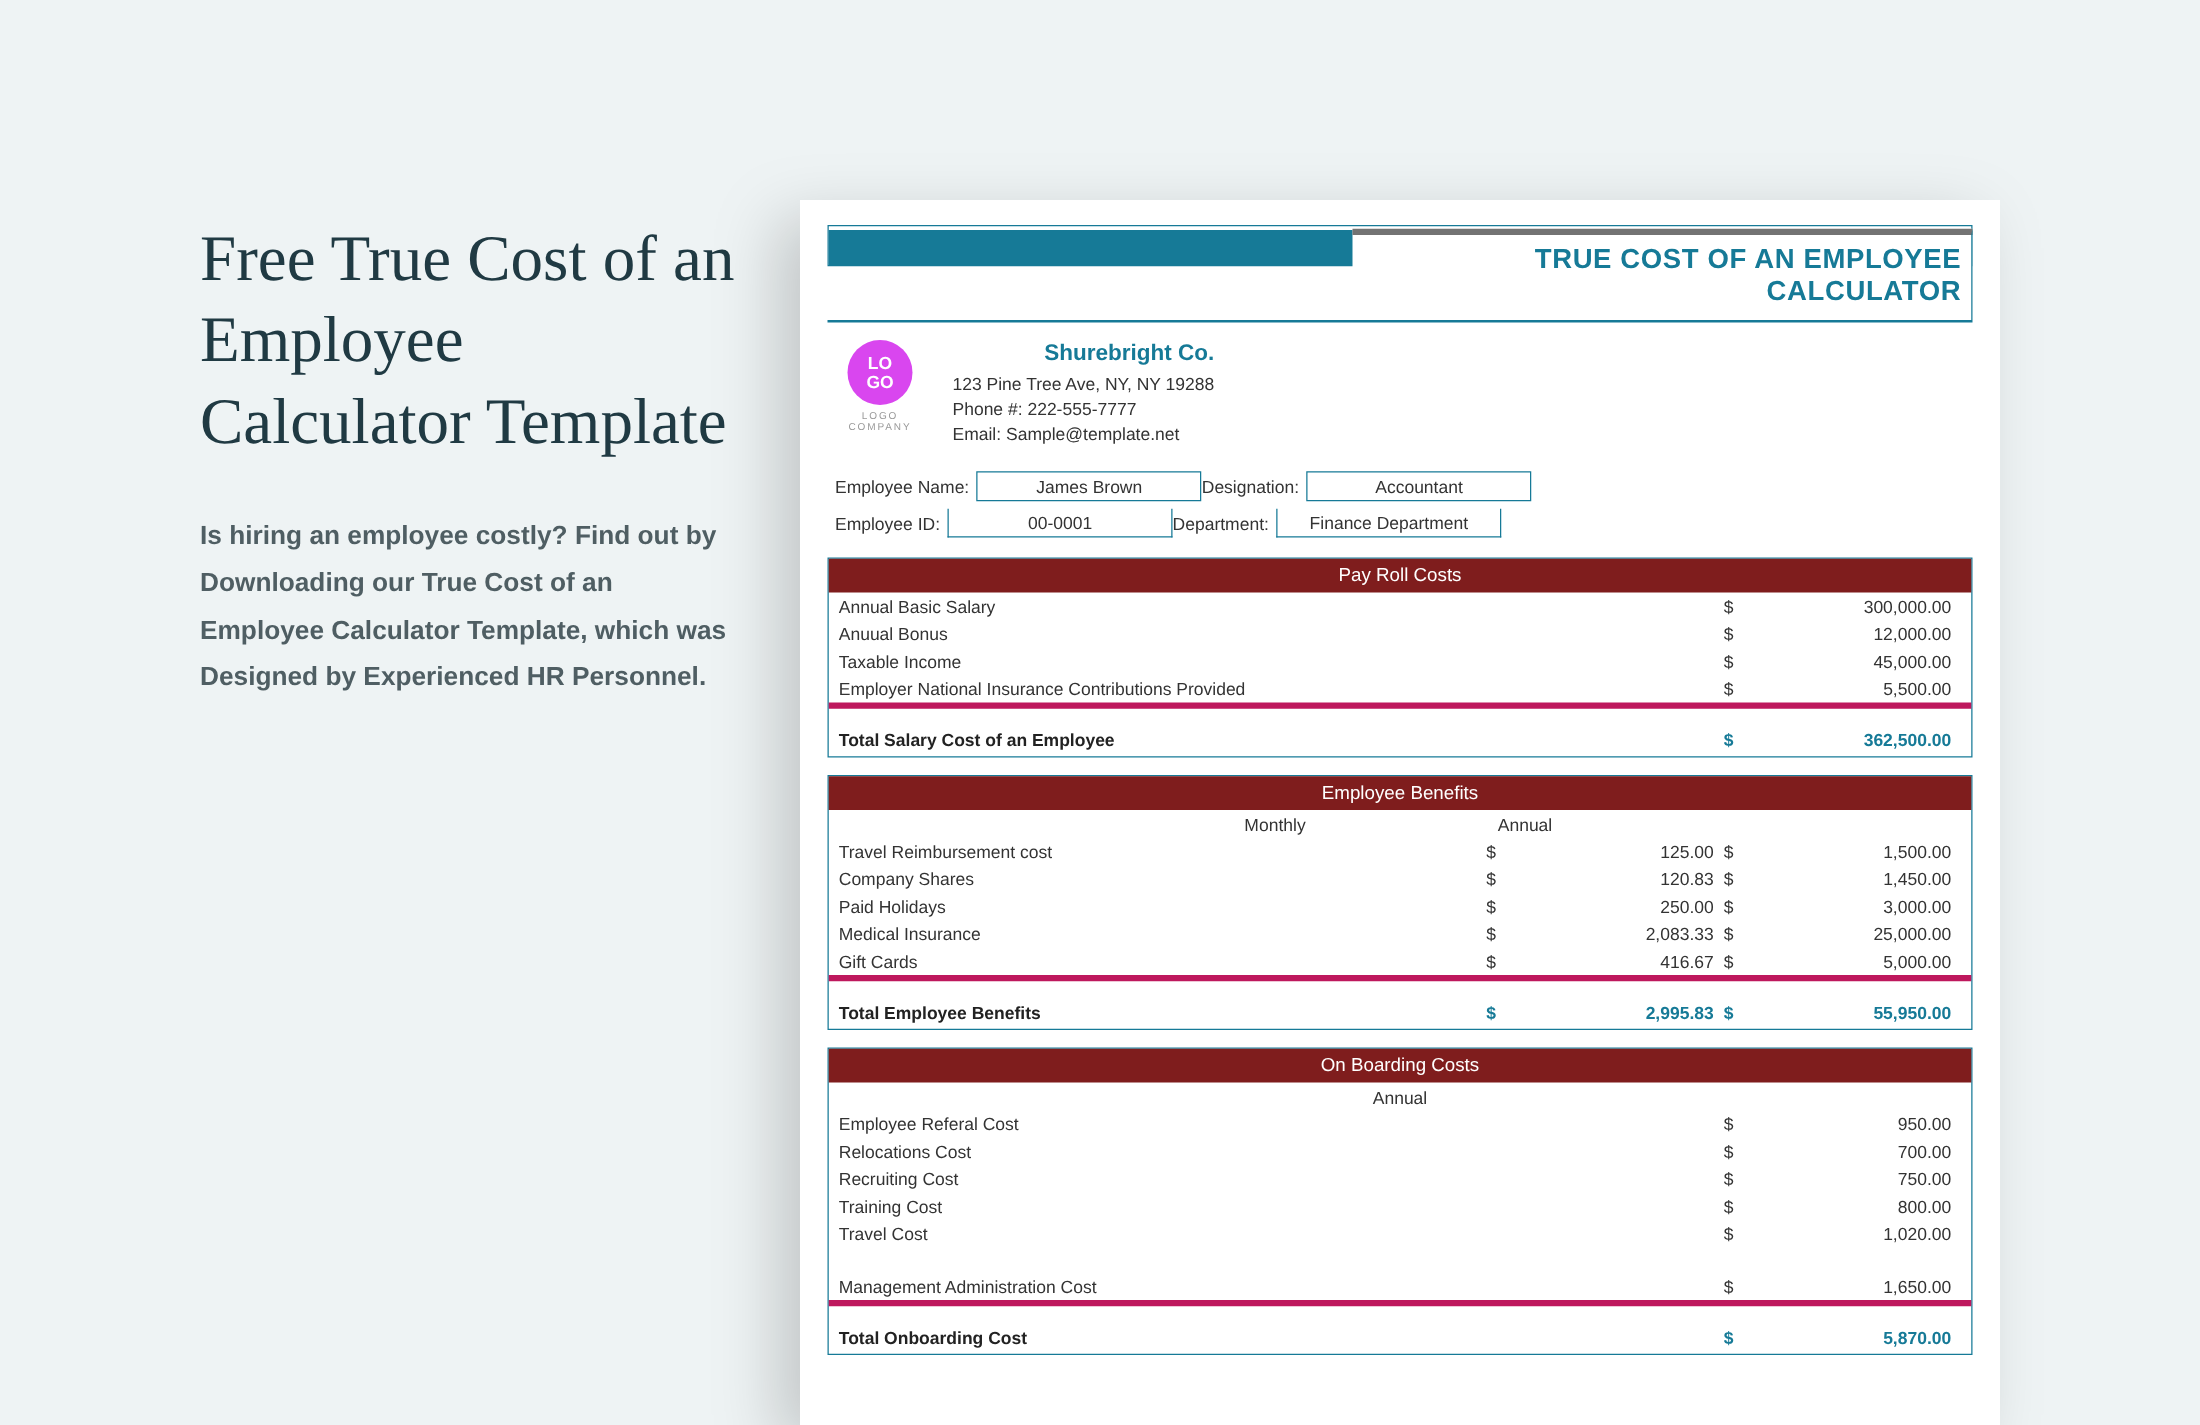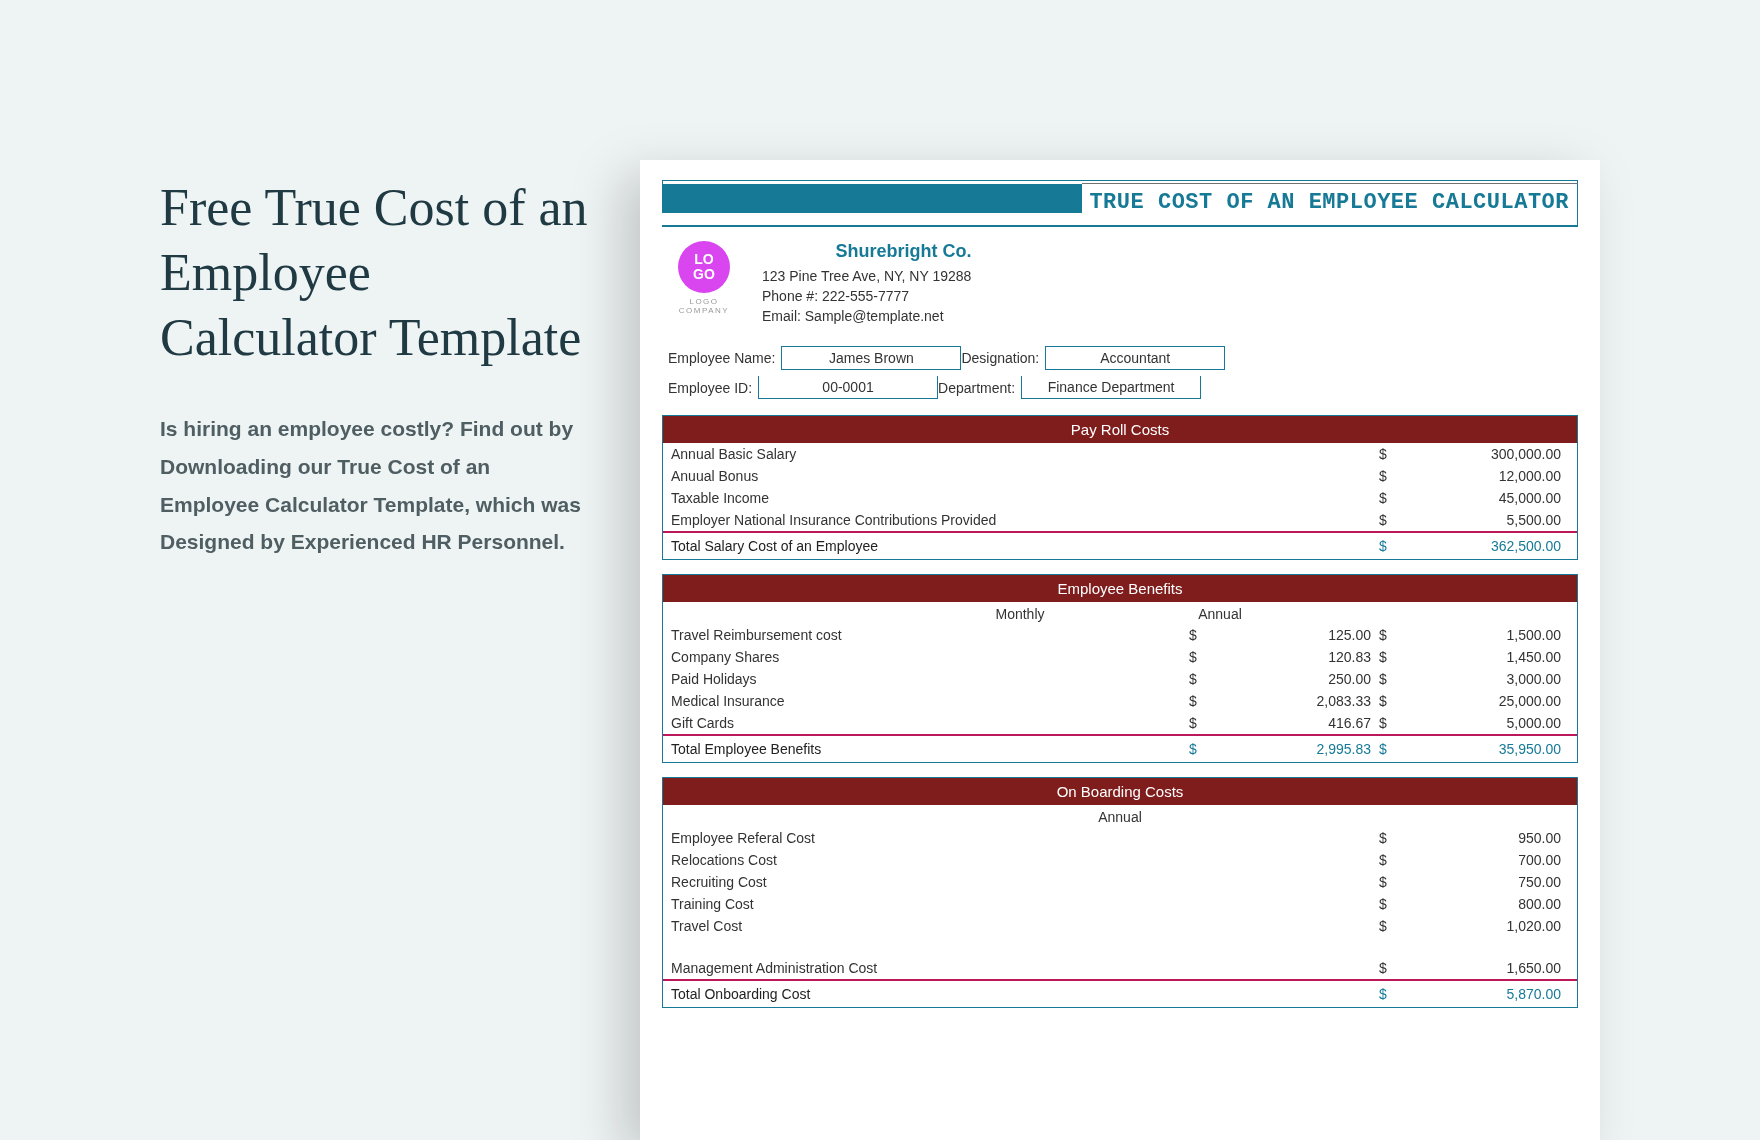--- a/index.html
+++ b/index.html
@@ -63,23 +63,22 @@
   .sheet-title {
     color: #167a97;
     font-weight: 700;
     font-size: 22px;
     text-align: right;
     padding: 6px 8px 10px 0;
     letter-spacing: .5px;
     margin-top: -30px;
     background: #fff;
     margin-left: 420px;
-    border-top:1px solid #737373;
+    border-top:5px solid #737373;
     border-right:1px solid #167a97;
-    font-family:Liberation Mono, monospace;
   }
   .title-row {
     border-bottom: 2px solid #167a97;
   }
 
   .company-block {
     display: flex;
     align-items: flex-start;
     gap: 22px;
     padding: 14px 6px 14px 6px;
@@ -152,21 +151,21 @@
 
   .row {
     display: flex;
     align-items: center;
     padding: 3px 8px;
     font-size: 14px;
   }
   .row .label { flex: 1; }
   .row .cur   { width: 20px; text-align: left; }
   .row .val   { width: 170px; text-align: right; padding-right: 8px;}
-  .row.total { font-weight: 400; color: #167a97; border-top:2px solid #be185d; padding-top:5px; padding-bottom:5px;}
+  .row.total { font-weight: 700; color: #167a97; border-top:5px solid #be185d; padding-top:17px; padding-bottom:5px;}
   .row.total .label { color:#222;}
   .row.space-top { margin-top:20px;}
 </style>
 </head>
 <body>
 
 <div class="left-col">
   <h1>Free True Cost of an Employee Calculator Template</h1>
   <p>Is hiring an employee costly? Find out by Downloading our True Cost of an Employee Calculator Template, which was Designed by Experienced HR Personnel.</p>
 </div>
@@ -287,21 +286,21 @@
             <div class="val">416.67</div>
             <div class="cur">$</div>
             <div class="val">5,000.00</div>
           </div>
         </div>
       <div class="row total">
         <div class="label">Total Employee Benefits</div>
         <div class="cur">$</div>
         <div class="val">2,995.83</div>
         <div class="cur">$</div>
-        <div class="val">35,950.00</div>
+        <div class="val">55,950.00</div>
       </div>
     </div>
 
     <div class="section">
       <div class="section-head">On Boarding Costs</div>
       <div class="col-heads">
         <div class="h">Annual</div>
       </div>
       <div id="onboard-rows">
           <div class="row">

